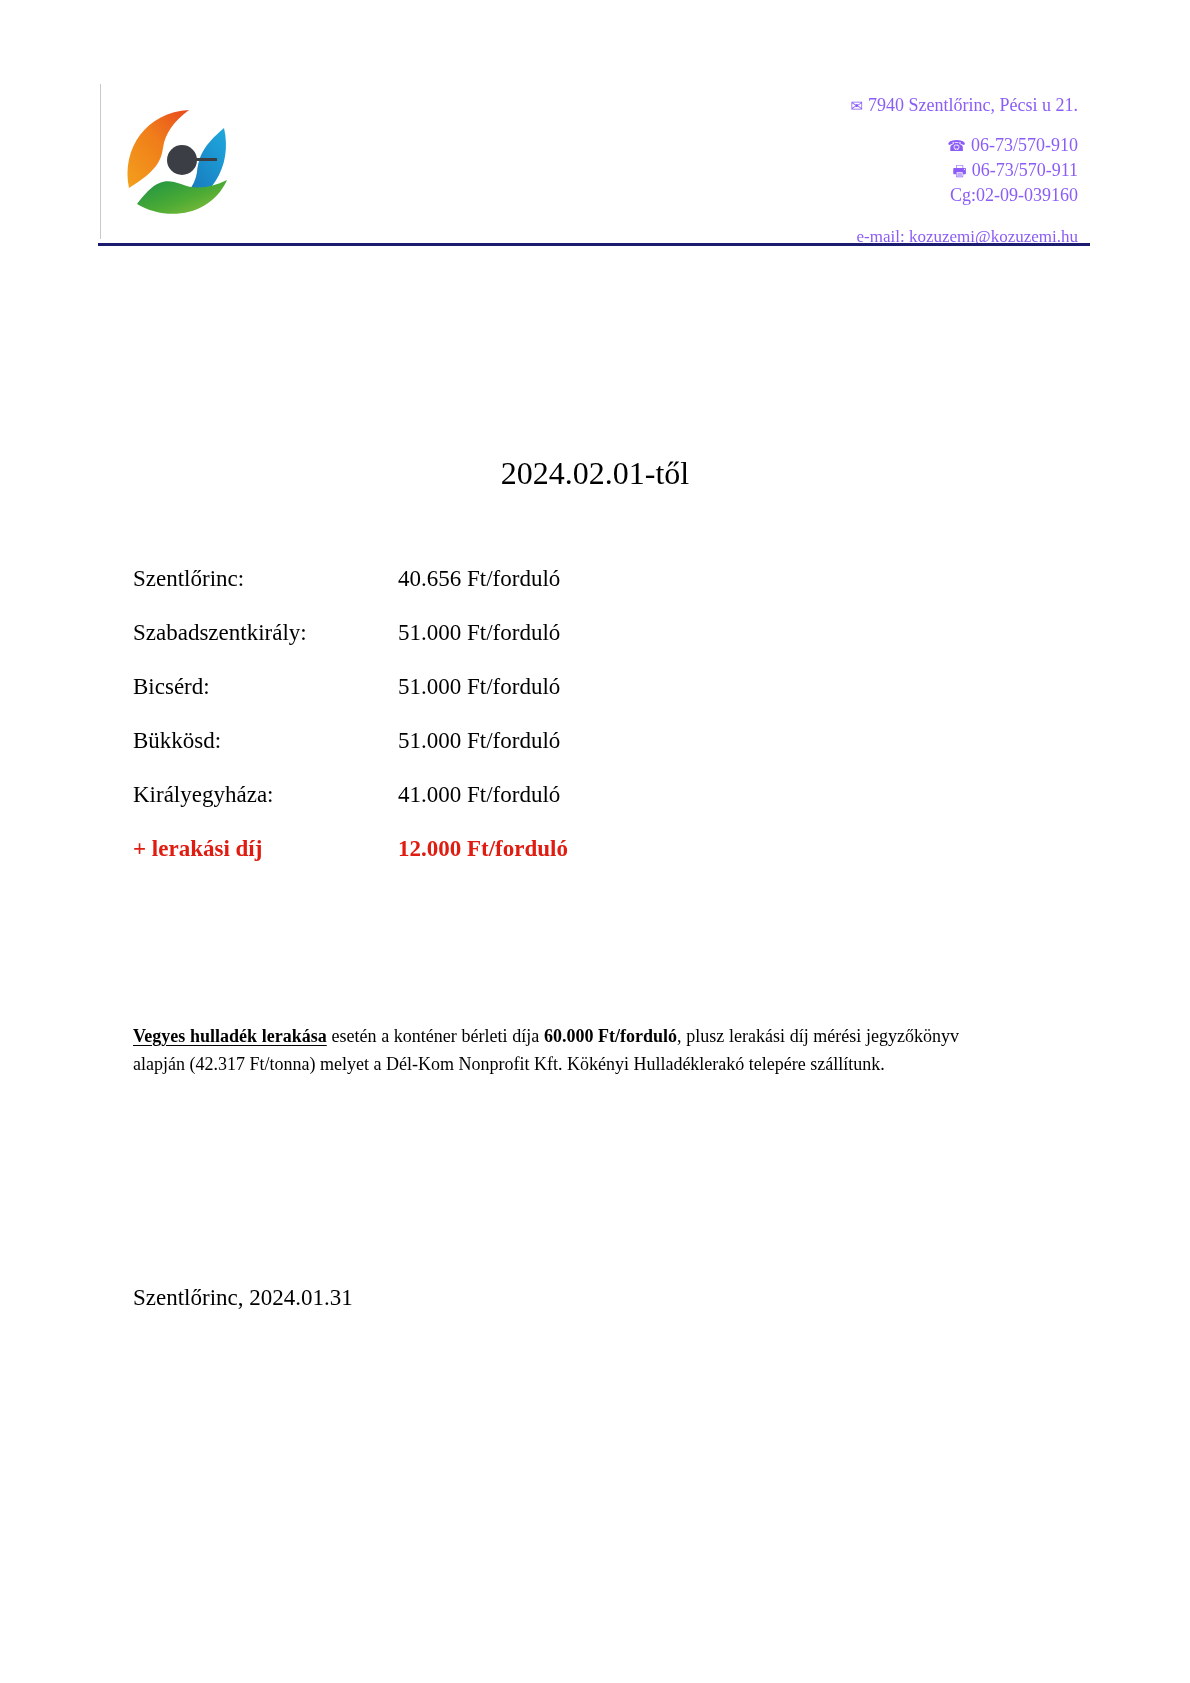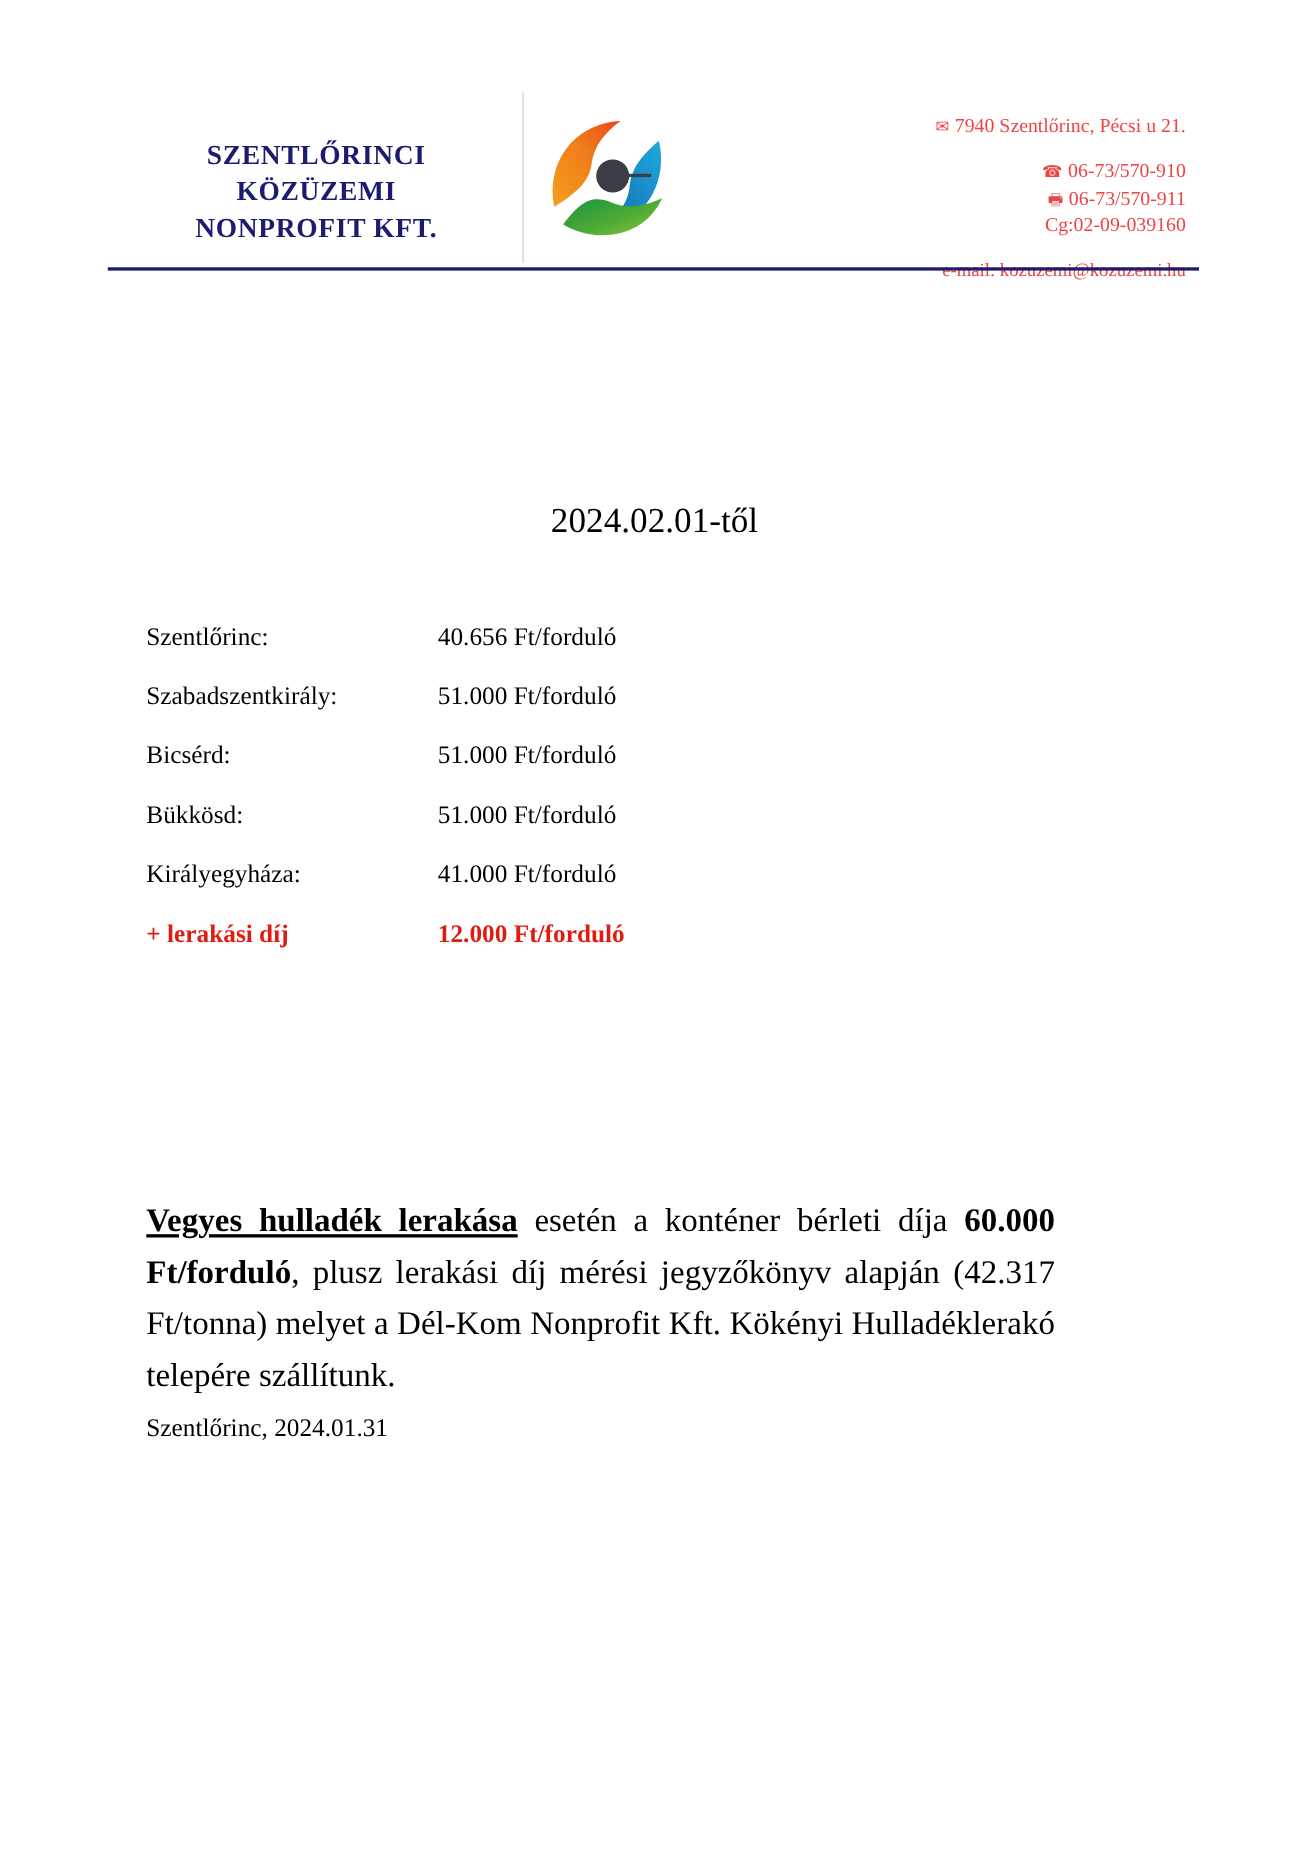--- a/index.html
+++ b/index.html
@@ -66,25 +66,25 @@
     box-sizing: border-box;
     border-left: 1px solid #c9c9c9;
   }
   .logo-svg { display: block; }
 
   .contact-block {
     flex: 1;
     display: flex;
     flex-direction: column;
     align-items: flex-end;
-    justify-content: space-between;
+    justify-content: center;
     padding-top: 18px;
     padding-right: 12px;
     box-sizing: border-box;
-    color: #ef4444;
+    color: #8b5cf6;
     font-family: "Liberation Serif", "DejaVu Serif", serif;
   }
   .contact-line {
     font-size: 18px;
     line-height: 1.38;
     white-space: nowrap;
     text-align: right;
   }
   .contact-line.addr { margin-bottom: 16px; }
   .contact-line .gl {
@@ -153,23 +153,23 @@
   .price-row.extra {
     color: #e01b10;
     font-weight: bold;
     margin-top: 26px;
   }
 
   
   .body-para {
     position: absolute;
     left: 133px;
-    top: 1056px;
+    top: 1004px;
     width: 826px;
-    font-size: 30px;
+    font-size: 18px;
     line-height: 1.57;
     text-align: justify;
     text-justify: inter-word;
   }
   .body-para .u-bold {
     font-weight: bold;
     text-decoration: underline;
     text-underline-offset: 3px;
   }
   .body-para .b { font-weight: bold; }
@@ -182,25 +182,20 @@
     font-size: 23px;
   }
 </style>
 </head>
 <body>
 
 <div class="page">
 
   <div class="letterhead">
 
-    <div class="brand-block">
-      <div class="brand-line">SZENTLŐRINCI</div>
-      <div class="brand-line">KÖZÜZEMI</div>
-      <div class="brand-line">NONPROFIT KFT.</div>
-    </div>
 
     <div class="logo-block">
       <svg class="logo-svg" width="128" height="132" viewBox="0 0 128 132">
         <defs>
           <linearGradient id="gOrange" x1="0" y1="1" x2="1" y2="0">
             <stop offset="0%" stop-color="#f3a01c"></stop>
             <stop offset="55%" stop-color="#f07d1a"></stop>
             <stop offset="100%" stop-color="#e8491f"></stop>
           </linearGradient>
           <linearGradient id="gBlue" x1="1" y1="0" x2="0" y2="1">

